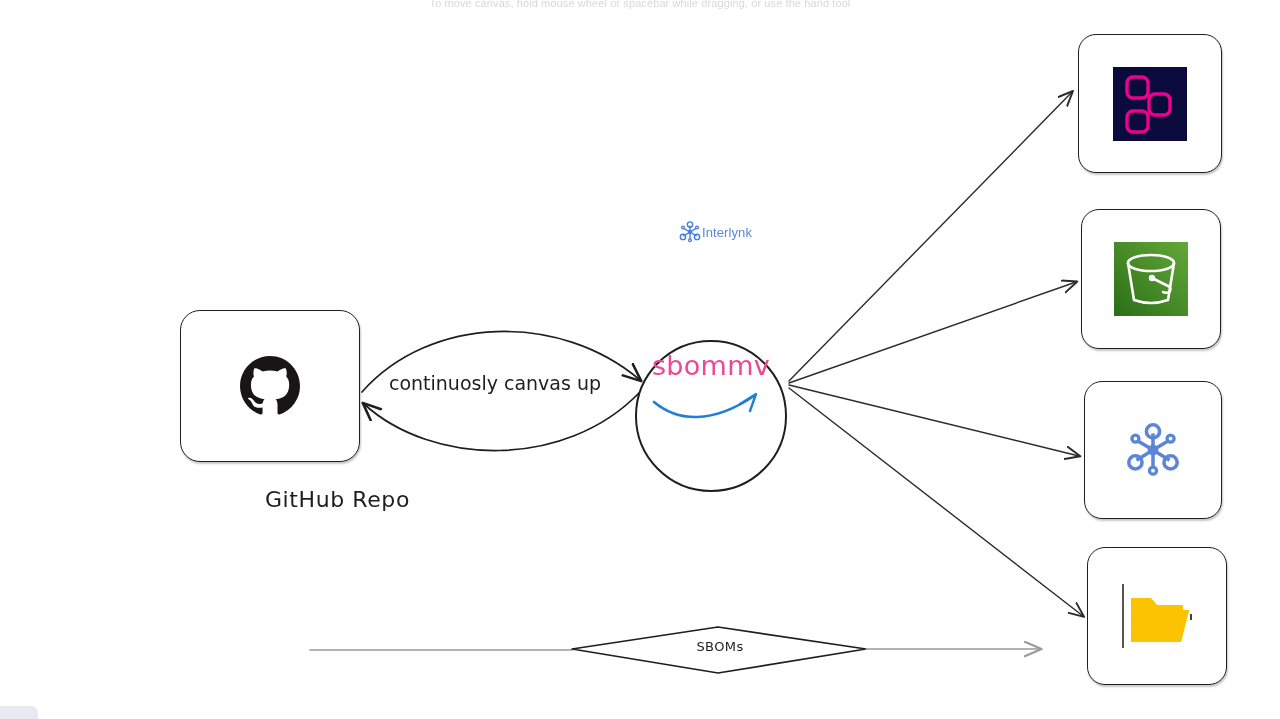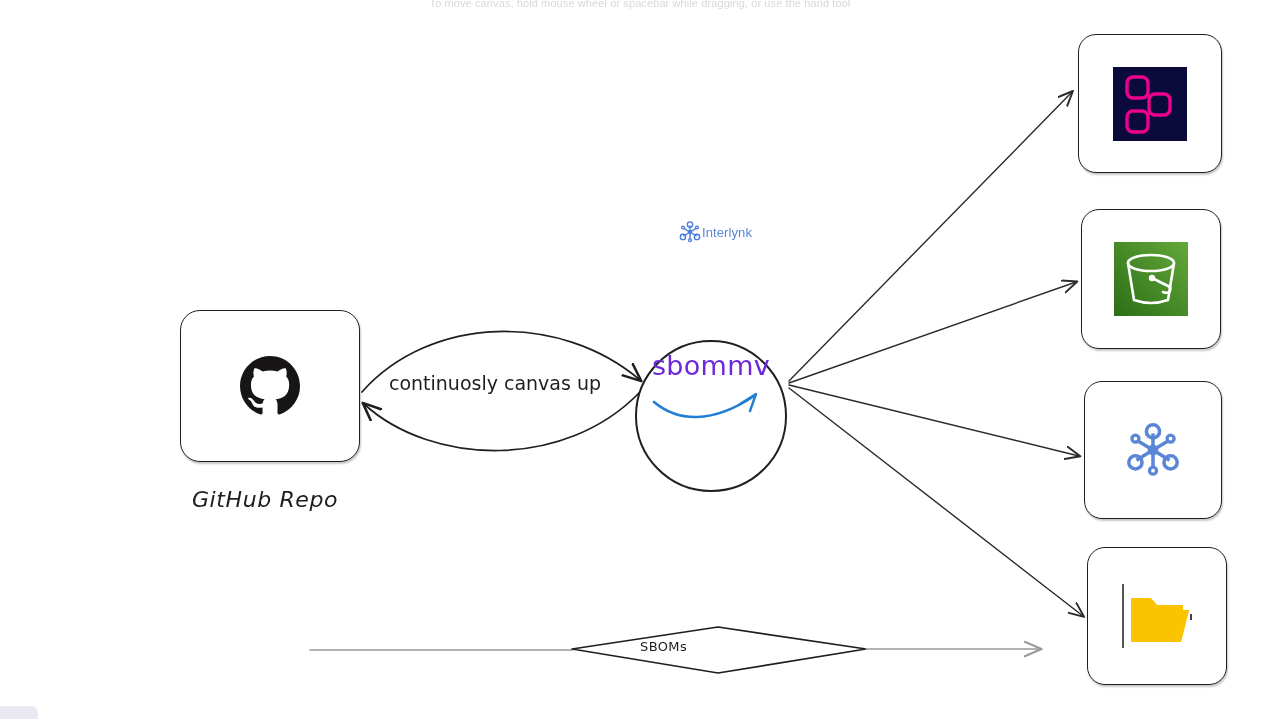--- a/index.html
+++ b/index.html
@@ -34,35 +34,35 @@
     border-radius:18px;
     box-sizing:border-box;
     box-shadow:1px 2px 2px rgba(0,0,0,.22);
     display:flex;align-items:center;justify-content:center;
   }
 
   
   #github-box{left:180px;top:310px;width:180px;height:152px;border-radius:20px;}
   #github-label{
     position:absolute;left:120px;top:487px;width:290px;
-    text-align:center;
+    text-align:right;
     font-family:"DejaVu Sans",sans-serif;
-    font-size:22px;color:#1e1e1e;letter-spacing:.6px;font-style:italic;
+    font-size:22px;color:#1e1e1e;letter-spacing:.6px;
   }
 
   
   #sbommv-circle{
     position:absolute;left:635px;top:340px;width:152px;height:152px;
     border:2px solid #1f1f1f;border-radius:50%;
     background:#fff;box-sizing:border-box;
   }
   #sbommv-text{
     position:absolute;left:635px;top:350px;width:152px;
     text-align:center;font-family:"DejaVu Sans",sans-serif;
-    font-size:27px;color:#6d28d9;letter-spacing:.3px;
+    font-size:27px;color:#ec4899;letter-spacing:.3px;
   }
 
   
   #interlynk-logo{
     position:absolute;left:678px;top:192px;width:74px;height:80px;
     display:flex;flex-direction:row;align-items:center;justify-content:flex-start;
   }
   #interlynk-name{
     font-size:13px;color:#5b86d6;margin-top:1px;letter-spacing:.1px;
     font-family:"Liberation Sans",sans-serif;
@@ -71,21 +71,21 @@
   
   #box-dtrack{left:1078px;top:34px;width:144px;height:139px;}
   #box-s3    {left:1081px;top:209px;width:140px;height:140px;}
   #box-hub   {left:1084px;top:381px;width:138px;height:138px;}
   #box-folder{left:1087px;top:547px;width:140px;height:138px;}
 
   .logo-tile{width:74px;height:74px;display:block;}
 
   
   #sboms-label{
-    position:absolute;left:640px;top:639px;width:160px;
+    position:absolute;left:640px;top:639px;width:160px;text-align:center;
     font-family:"DejaVu Sans",sans-serif;font-size:13px;color:#1e1e1e;letter-spacing:.4px;
   }
 
   
   #corner-nub{
     position:absolute;left:0px;top:706px;width:38px;height:13px;
     background:#e9e9f2;border-radius:0 7px 0 0;
   }
 </style>
 </head>

